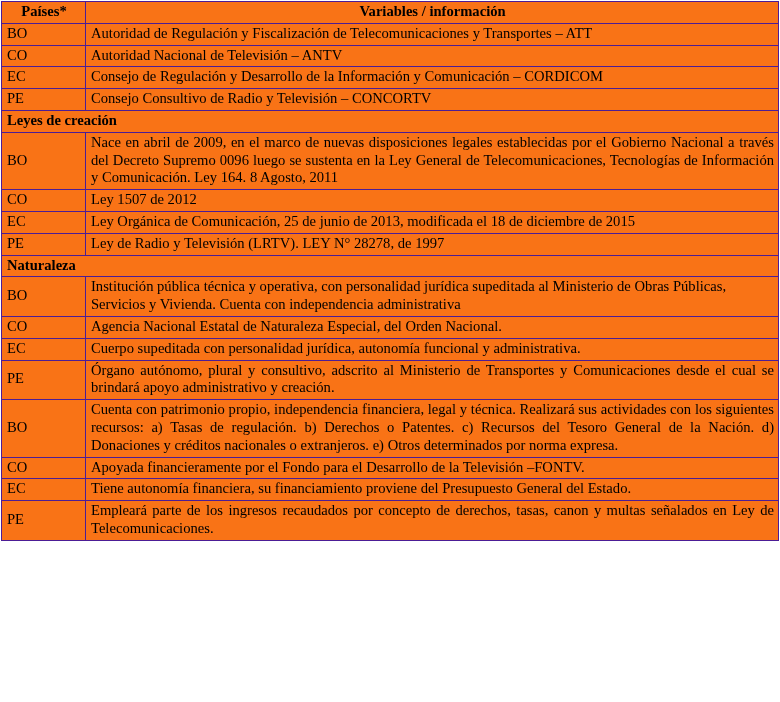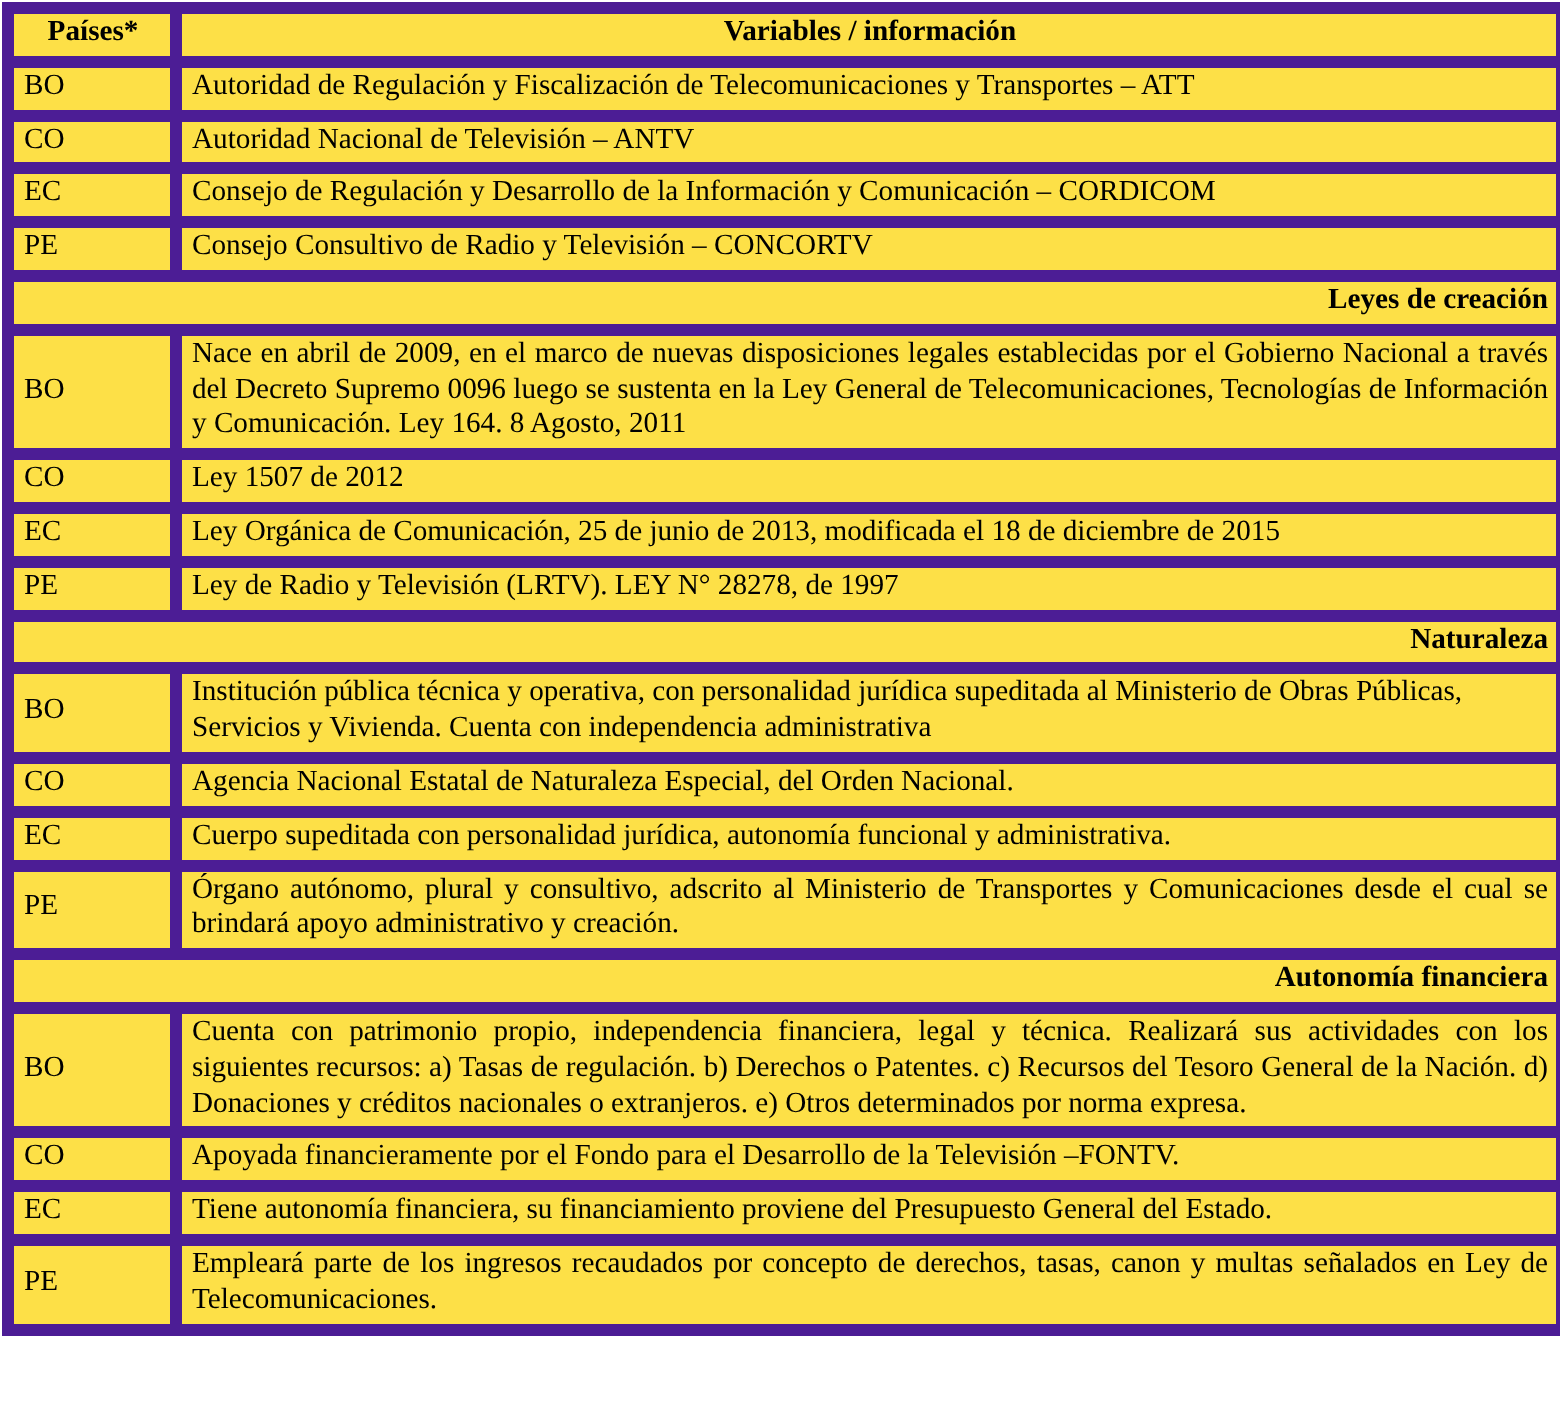--- a/index.html
+++ b/index.html
@@ -21,40 +21,40 @@
   }
   table.doc-table {
     width: 778px;
     margin: 1px 0 0 1px;
     border-collapse: collapse;
     table-layout: fixed;
     font-size: 14.6px;
     line-height: 1.22;
   }
   table.doc-table td {
-    border: 6px solid #4c1d95;
+    border: 1px solid #4c1d95;
     vertical-align: middle;
     padding: 1px 4px 2px 5px;
-    background: #fde047;
+    background: #f97316;
   }
   col.c-code { width: 84px; }
   col.c-body { width: 693px; }
 
   
   td.hdr {
     background: #c3bc92;
     text-align: center;
     font-weight: bold;
     padding-top: 2px;
     padding-bottom: 3px;
   }
   
   td.section {
     background: #c3bc92;
-    text-align: right;
+    text-align: left;
     font-weight: bold;
     padding-top: 2px;
     padding-bottom: 3px;
   }
   
   td.subsection {
     background: #ffffff;
     text-align: left;
     font-weight: bold;
     padding-top: 2px;
@@ -142,23 +142,20 @@
       <tr>
         <td class="code">EC</td>
         <td class="body single">Cuerpo supeditada con personalidad jurídica, autonomía funcional y administrativa.</td>
       </tr>
       <tr>
         <td class="code">PE</td>
         <td class="body">Órgano autónomo, plural y consultivo, adscrito al Ministerio de Transportes y Comunicaciones desde el cual se brindará apoyo administrativo y creación.</td>
       </tr>
 
       <tr>
-        <td class="section" colspan="2">Autonomía financiera</td>
-      </tr>
-      <tr>
         <td class="code">BO</td>
         <td class="body">Cuenta con patrimonio propio, independencia financiera, legal y técnica. Realizará sus actividades con los siguientes recursos: a) Tasas de regulación. b) Derechos o Patentes. c) Recursos del Tesoro General de la Nación. d) Donaciones y créditos nacionales o extranjeros. e) Otros determinados por norma expresa.</td>
       </tr>
       <tr>
         <td class="code">CO</td>
         <td class="body single">Apoyada financieramente por el Fondo para el Desarrollo de la Televisión –FONTV.</td>
       </tr>
       <tr>
         <td class="code">EC</td>
         <td class="body">Tiene autonomía financiera, su financiamiento proviene del Presupuesto General del Estado.</td>

